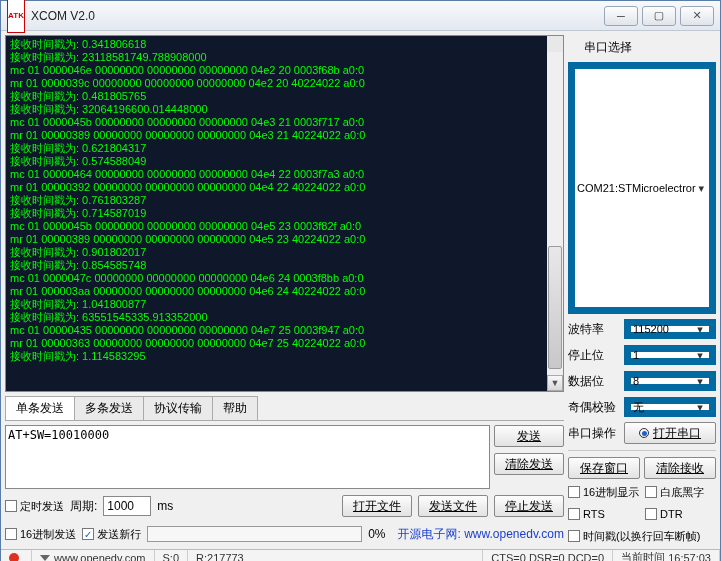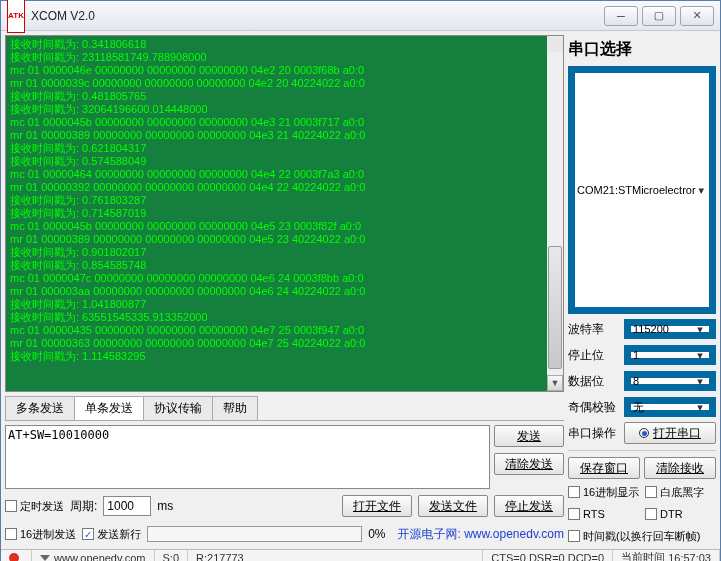--- a/index.html
+++ b/index.html
@@ -6,27 +6,27 @@
 body { background: #eceef2; width: 721px; height: 561px; overflow: hidden; }
 .window { width: 721px; height: 561px; border: 1px solid #5a7ca8; background: #f0f0f0; display: flex; flex-direction: column; }
 .titlebar { height: 30px; background: linear-gradient(#f8f9fb,#e3e8f0); display: flex; align-items: center; padding: 0 6px; border-bottom: 1px solid #c0c8d4; }
 .logo { width: 18px; height: 34px; background: #fff; border:1px solid #c00; color:#c00; font-size:8px; font-weight:bold; display:flex; align-items:center; justify-content:center; margin-right: 6px; }
 .title { font-size: 12px; color: #222; flex:1; }
 .winbtns { display:flex; gap:4px; }
 .winbtn { width: 34px; height: 20px; border:1px solid #9aa6b8; border-radius:3px; background: linear-gradient(#fdfdfd,#e0e4eb); display:flex; align-items:center; justify-content:center; font-size:11px; color:#333; cursor:pointer; }
 .winbtn.close { color:#555; }
 .body { flex:1; display:flex; padding:4px; gap:4px; }
 .left { flex:1; display:flex; flex-direction:column; gap:4px; }
-.terminal { flex:1; background:#15803d; color:#00ff00; font-family: "SimSun", monospace; font-size:11px; line-height:13px; padding:2px 4px; overflow:hidden; border:1px solid #888; position:relative; white-space:pre; }
+.terminal { flex:1; background:#0f172a; color:#00ff00; font-family: "SimSun", monospace; font-size:11px; line-height:13px; padding:2px 4px; overflow:hidden; border:1px solid #888; position:relative; white-space:pre; }
 .terminal .scrollbar { position:absolute; right:0; top:0; bottom:0; width:16px; background:#e8e8e8; }
 .terminal .sbtn { height:16px; background:linear-gradient(#f8f8f8,#d8d8d8); border:1px solid #aaa; display:flex; align-items:center; justify-content:center; font-size:9px; color:#555; }
 .terminal .strack { position:absolute; top:16px; bottom:16px; left:0; right:0; background:#efefef; }
 .terminal .sthumb { position:absolute; left:1px; right:1px; background:linear-gradient(#e8e8e8,#c8c8c8); border:1px solid #9a9a9a; border-radius:2px; }
 .right { width:148px; display:flex; flex-direction:column; gap:4px; font-size:12px; }
-.group-title { font-size:16px; margin:4px 0 2px 0;font-weight:bold; }
+.group-title { font-size:12px; margin:4px 0 2px 16px; }
 .field { display:flex; align-items:center; gap:4px; height:22px; }
 .field label { width:52px; font-size:12px; }
 .select, .combo { flex:1; height:20px; border:7px solid #0369a1; background:#fff; font-size:11px; padding:0 2px; display:flex; align-items:center; justify-content:space-between; }
 .combo .arrow, .select .arrow { width:14px; text-align:center; color:#333; }
 .btn { height:22px; border:1px solid #888; background:linear-gradient(#fdfdfd,#e2e2e2); font-size:12px; display:flex; align-items:center; justify-content:center; cursor:pointer; border-radius:2px;text-decoration:underline; }
 .radio-dot { width:10px; height:10px; border:1px solid #333; border-radius:50%; display:inline-flex; align-items:center; justify-content:center; margin-right:4px; }
 .radio-dot .inner { width:5px; height:5px; background:#1a5fd0; border-radius:50%; }
 .rowbtns { display:flex; gap:4px; }
 .rowbtns .btn { flex:1; }
 .chk { display:flex; align-items:center; gap:3px; font-size:11px; height:18px; }
@@ -88,22 +88,22 @@
 mr 01 00000363 00000000 00000000 00000000 04e7 25 40224022 a0:0
 接收时间戳为: 1.114583295</span>
         <div class="scrollbar">
           <div class="sbtn">▲</div>
           <div class="strack"><div class="sthumb" style="top:60%; height:38%;"></div></div>
           <div class="sbtn" style="position:absolute;bottom:0;left:0;right:0;">▼</div>
         </div>
       </div>
 
       <div class="tabs">
+        <div class="tab active">单条发送</div>
         <div class="tab">多条发送</div>
-        <div class="tab active">单条发送</div>
         <div class="tab">协议传输</div>
         <div class="tab">帮助</div>
       </div>
 
       <div class="sendarea">
         <textarea id="sendtext" style="">AT+SW=10010000</textarea>
         <div class="sendcol">
           <div class="btn">发送</div>
           <div class="btn">清除发送</div>
         </div>

